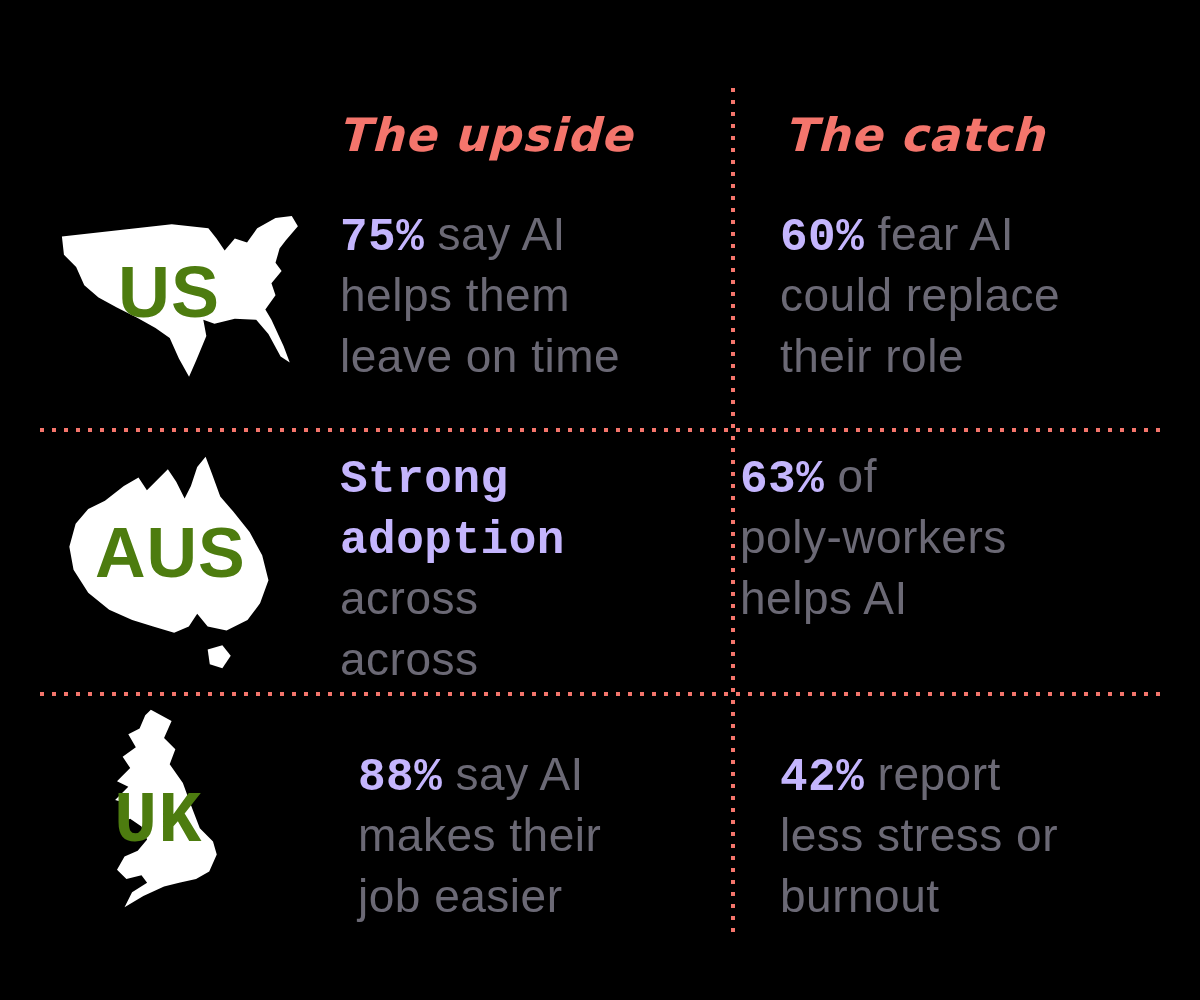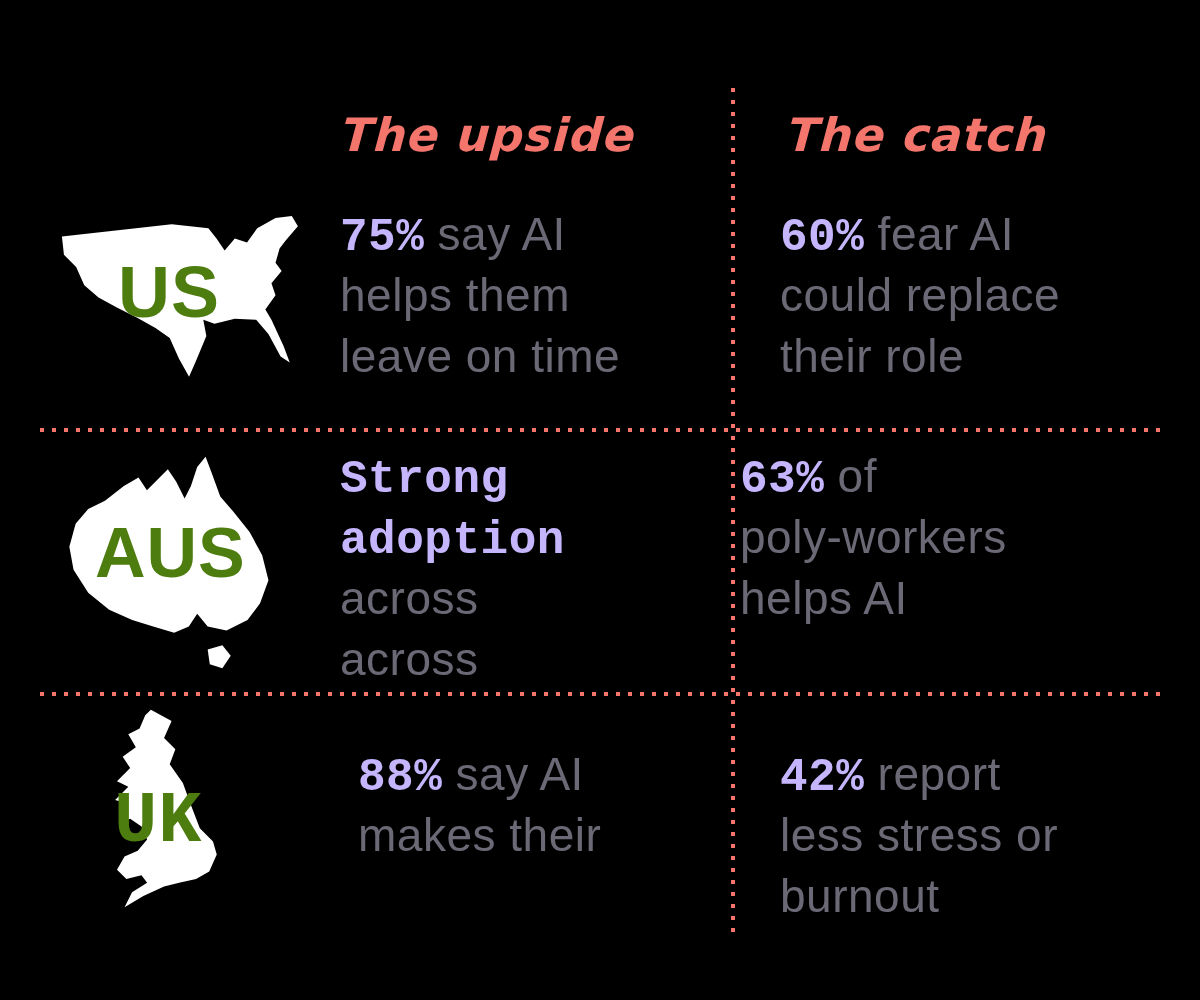--- a/index.html
+++ b/index.html
@@ -146,20 +146,21 @@
                L 42,218 L 50,202 L 66,192 L 60,184 L 44,188 L 34,178 L 42,164
                L 56,158 L 66,146 L 60,132 L 48,124 L 38,128 L 46,108 L 32,104
                L 46,90 L 34,84 L 48,70 L 40,58 L 54,48 L 46,34 L 58,28 L 64,14 Z"></path>
     </svg>
   </div>
   <div class="country-label" style="left:114px; top:786px;font-family:Liberation Mono, monospace;">UK</div>
 
   <div class="stat" style="left:340px; top:746px;margin-left:18px;">
     <div class="line"><span class="em">88%</span><span> say AI</span></div>
     <div class="line"><span class="em"></span><span>makes their</span></div>
+    <div class="line"><span class="em"></span><span>job easier</span></div>
   </div>
 
   <div class="stat" style="left:780px; top:746px;">
     <div class="line"><span class="em">42%</span><span> report</span></div>
     <div class="line"><span class="em"></span><span>less stress or</span></div>
     <div class="line"><span class="em"></span><span>burnout</span></div>
   </div>
 
 </div>
 

